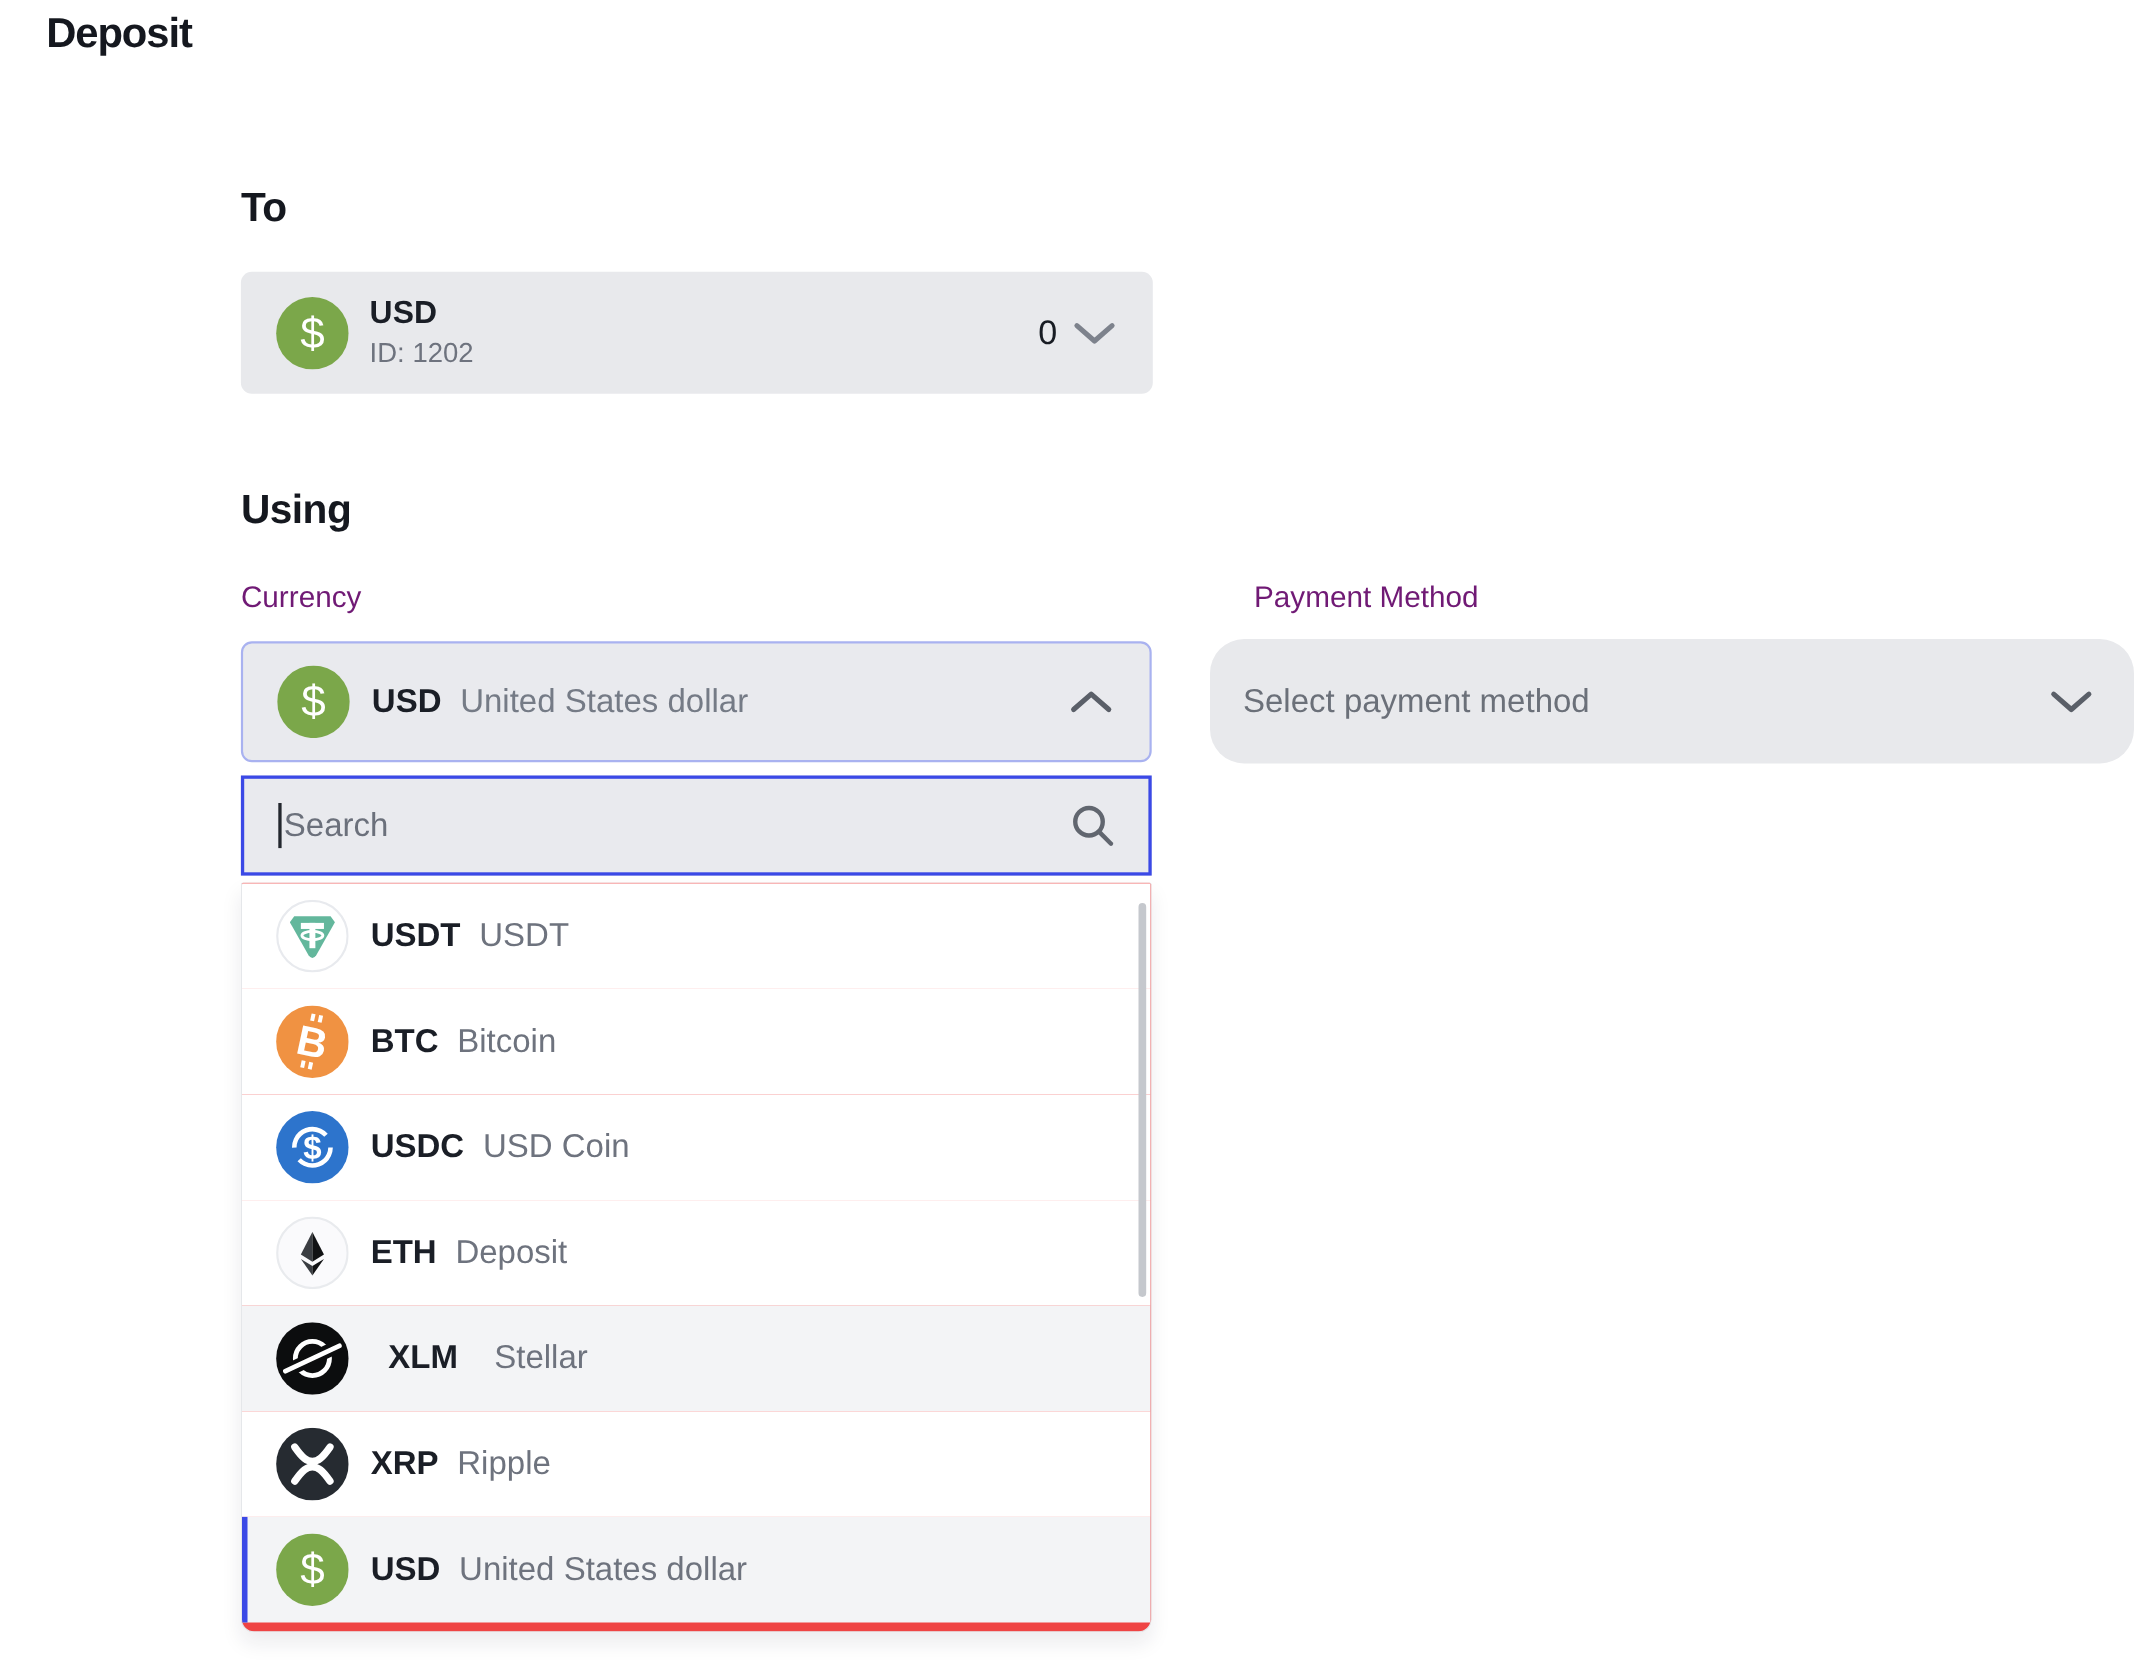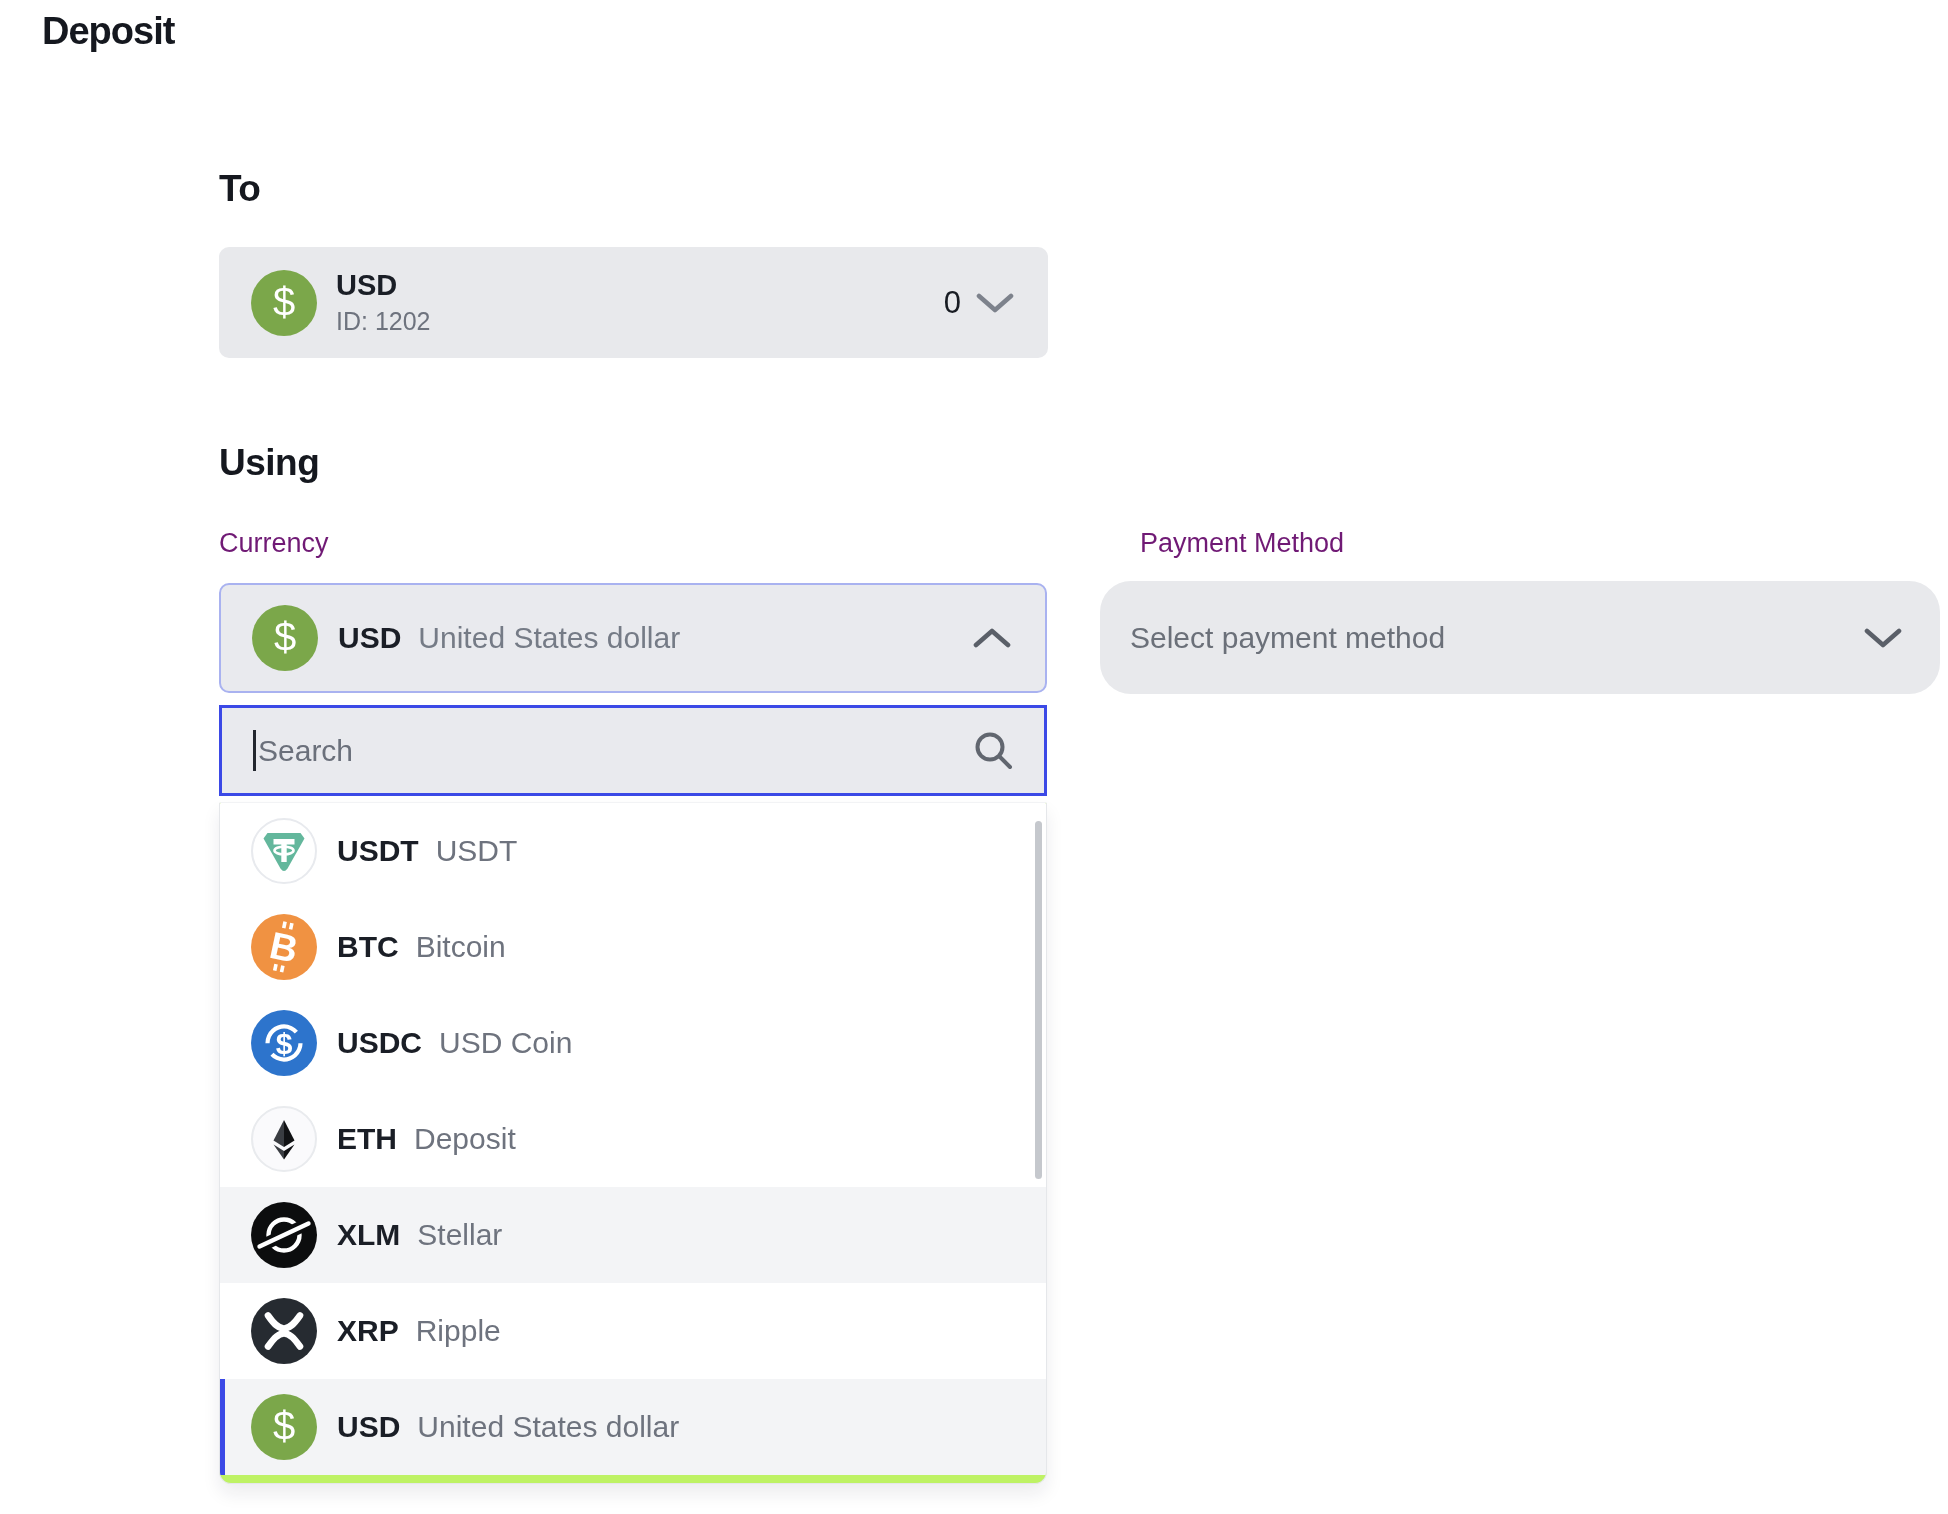--- a/index.html
+++ b/index.html
@@ -43,26 +43,26 @@
   .search-box input{
     position:absolute;left:0;top:0;width:100%;height:100%;border:none;outline:none;background:transparent;
     font-family:"Liberation Sans", sans-serif;font-size:30px;color:#1a1e26;padding:0 90px 0 36px;box-sizing:border-box;
   }
   .search-box input::placeholder{color:#6b707b;opacity:1;}
   .caret{position:absolute;left:31px;top:22px;width:3px;height:41px;background:#23272e;}
   .search-ic{position:absolute;right:28px;top:50%;transform:translateY(-50%);width:44px;height:44px;color:#61666f;}
   .search-ic svg{width:100%;height:100%;display:block;}
   
   .panel{
-    left:219px;top:802px;width:828px;height:682px;background:#bef264;box-sizing:border-box;
+    left:219px;top:802px;width:828px;height:682px;background:#ef4444;box-sizing:border-box;
     border:1px solid #e5e7ea;border-top-color:#f2f3f5;border-radius:2px 2px 12px 12px;
     box-shadow:0 10px 18px rgba(25,31,45,0.08);overflow:hidden;
   }
   .row{position:relative;height:96px;display:flex;align-items:center;padding-left:31px;background:#ffffff;}
-  .row.highlighted{background:#f3f4f6;}
+  .row.highlighted{background:#f3f4f6;gap:16px;}
   .row.selected{background:#f3f4f6;}
   .selbar{display:none;position:absolute;left:0;top:0;bottom:0;width:5px;background:#3b49e6;}
   .row.selected .selbar{display:block;}
   .row-code{font-size:30px;font-weight:700;color:#1a1e26;margin-left:20px;}
   .row-name{font-size:30px;color:#6e737e;margin-left:17px;}
   .scrollbar{position:absolute;right:4px;top:18px;width:7px;height:358px;background:#c5c8cd;border-radius:4px;}
 </style>
 </head>
 <body>
 

